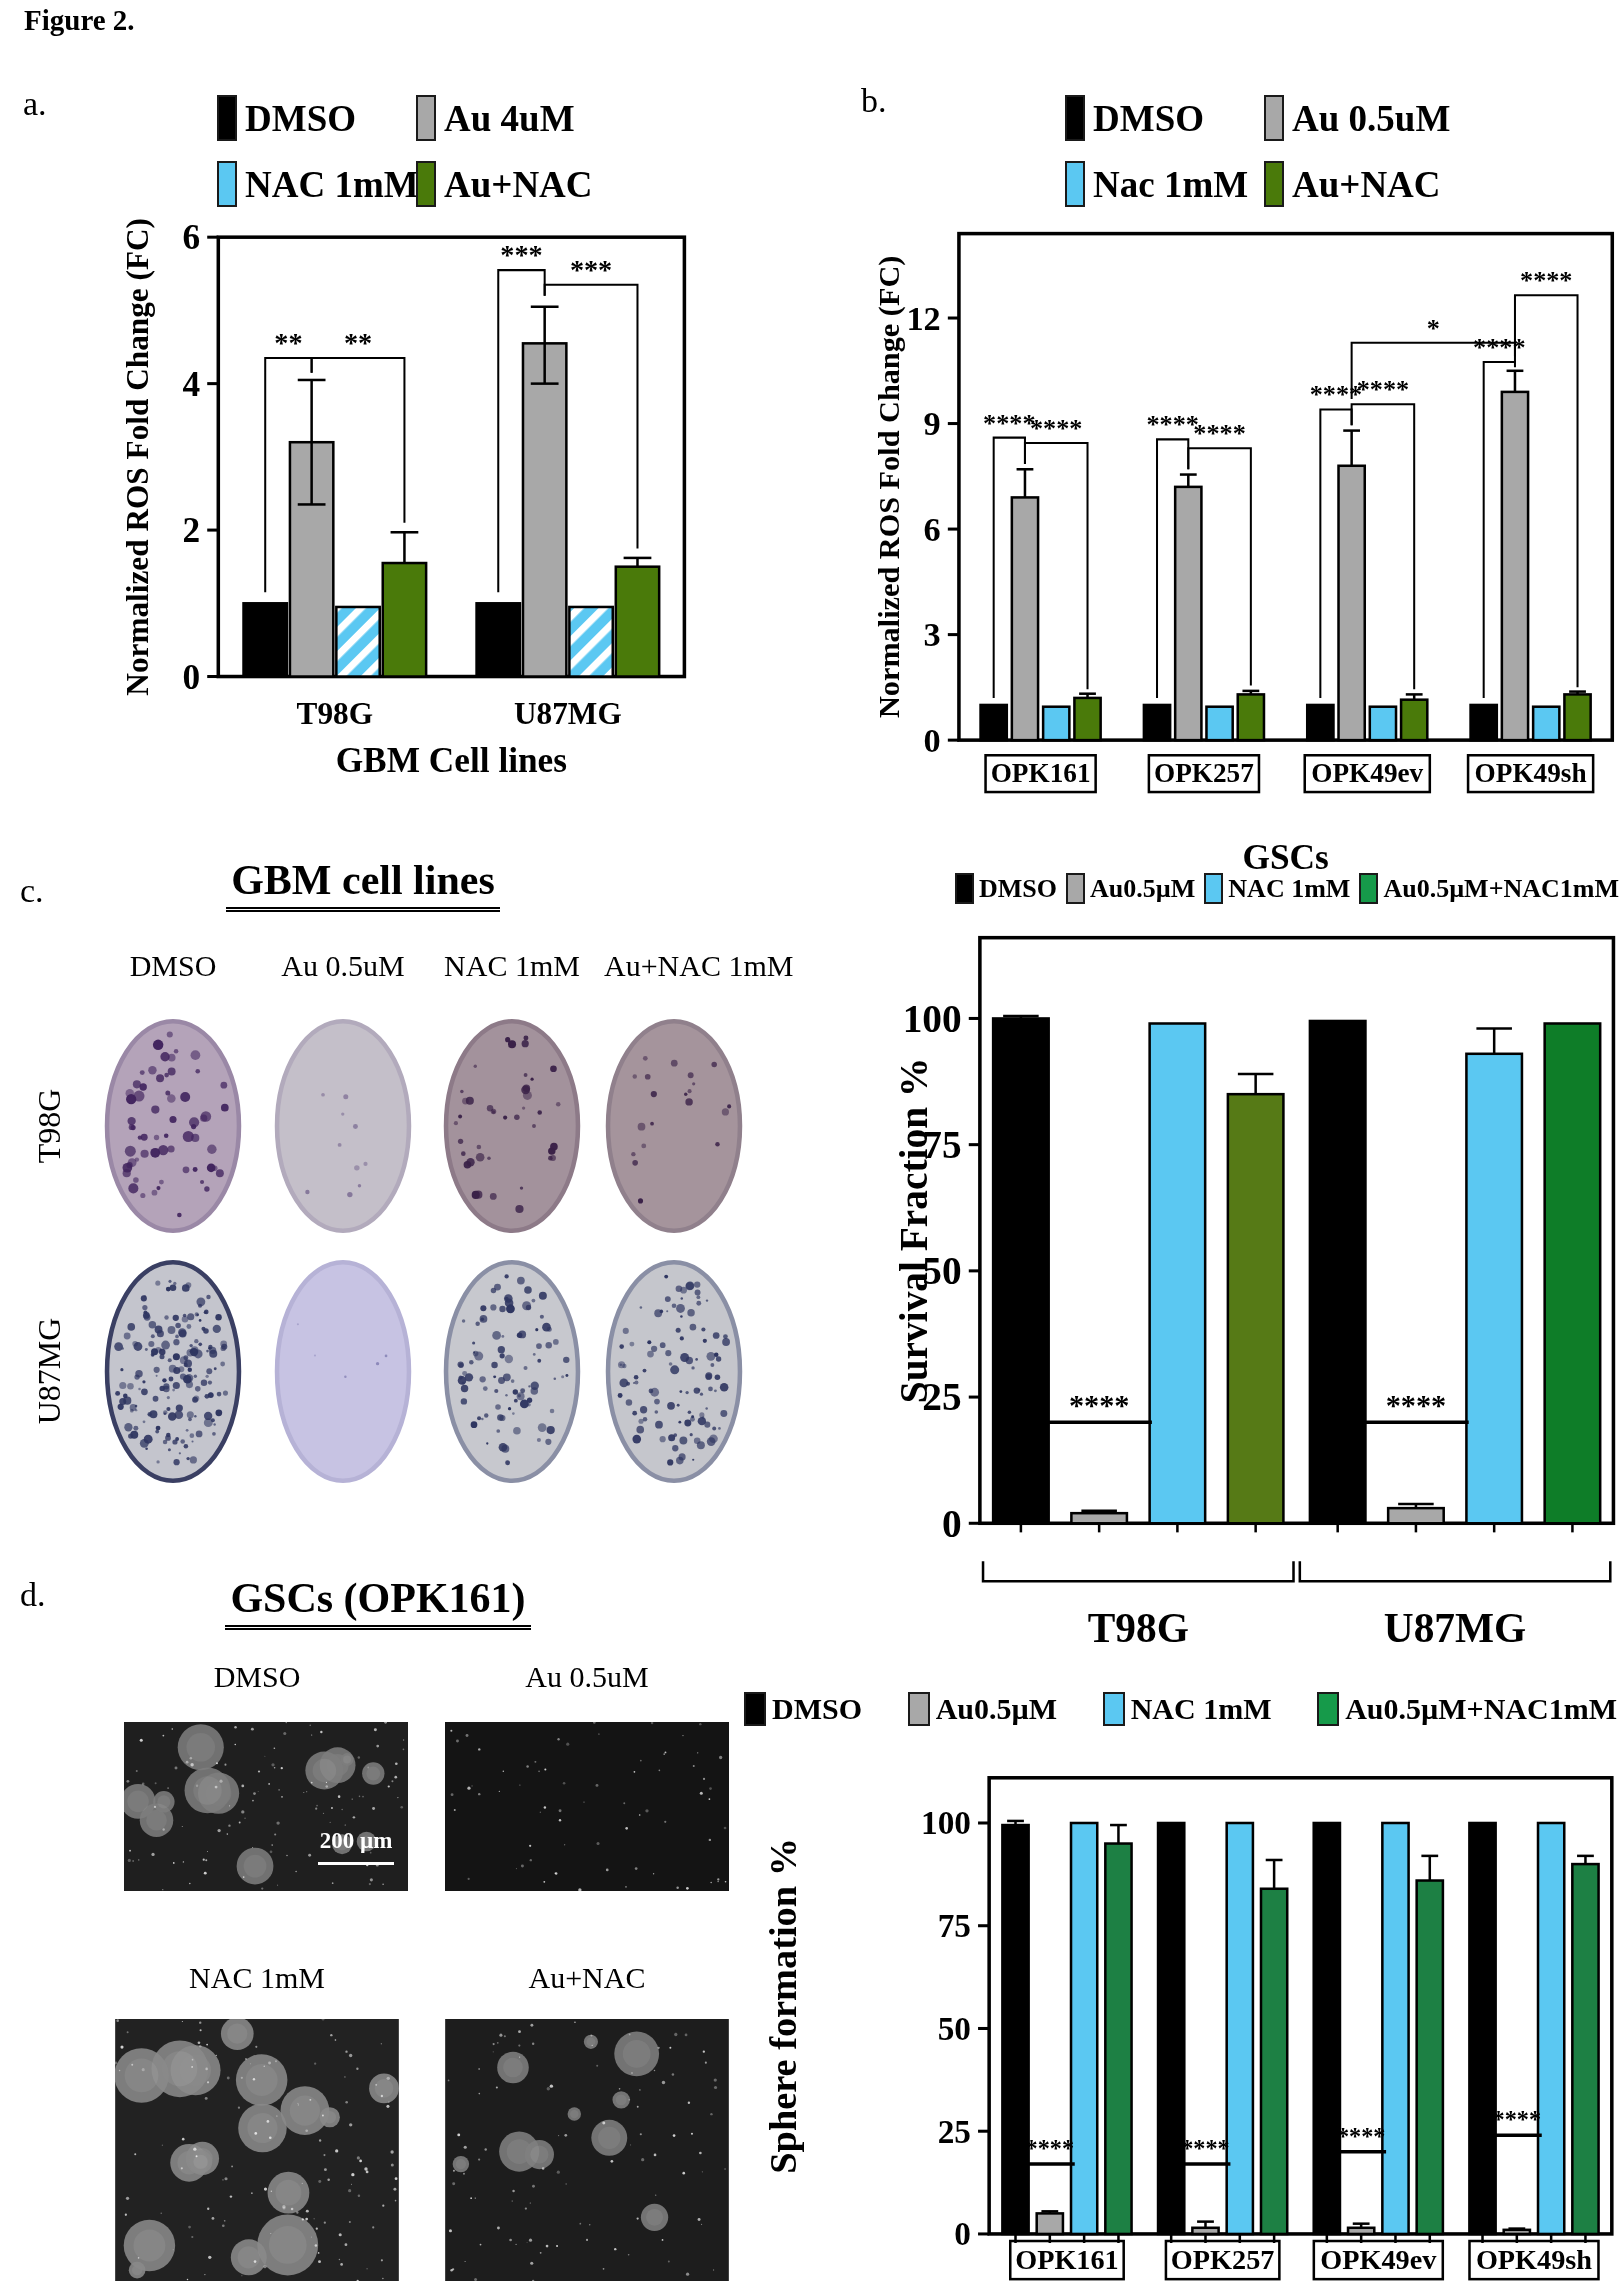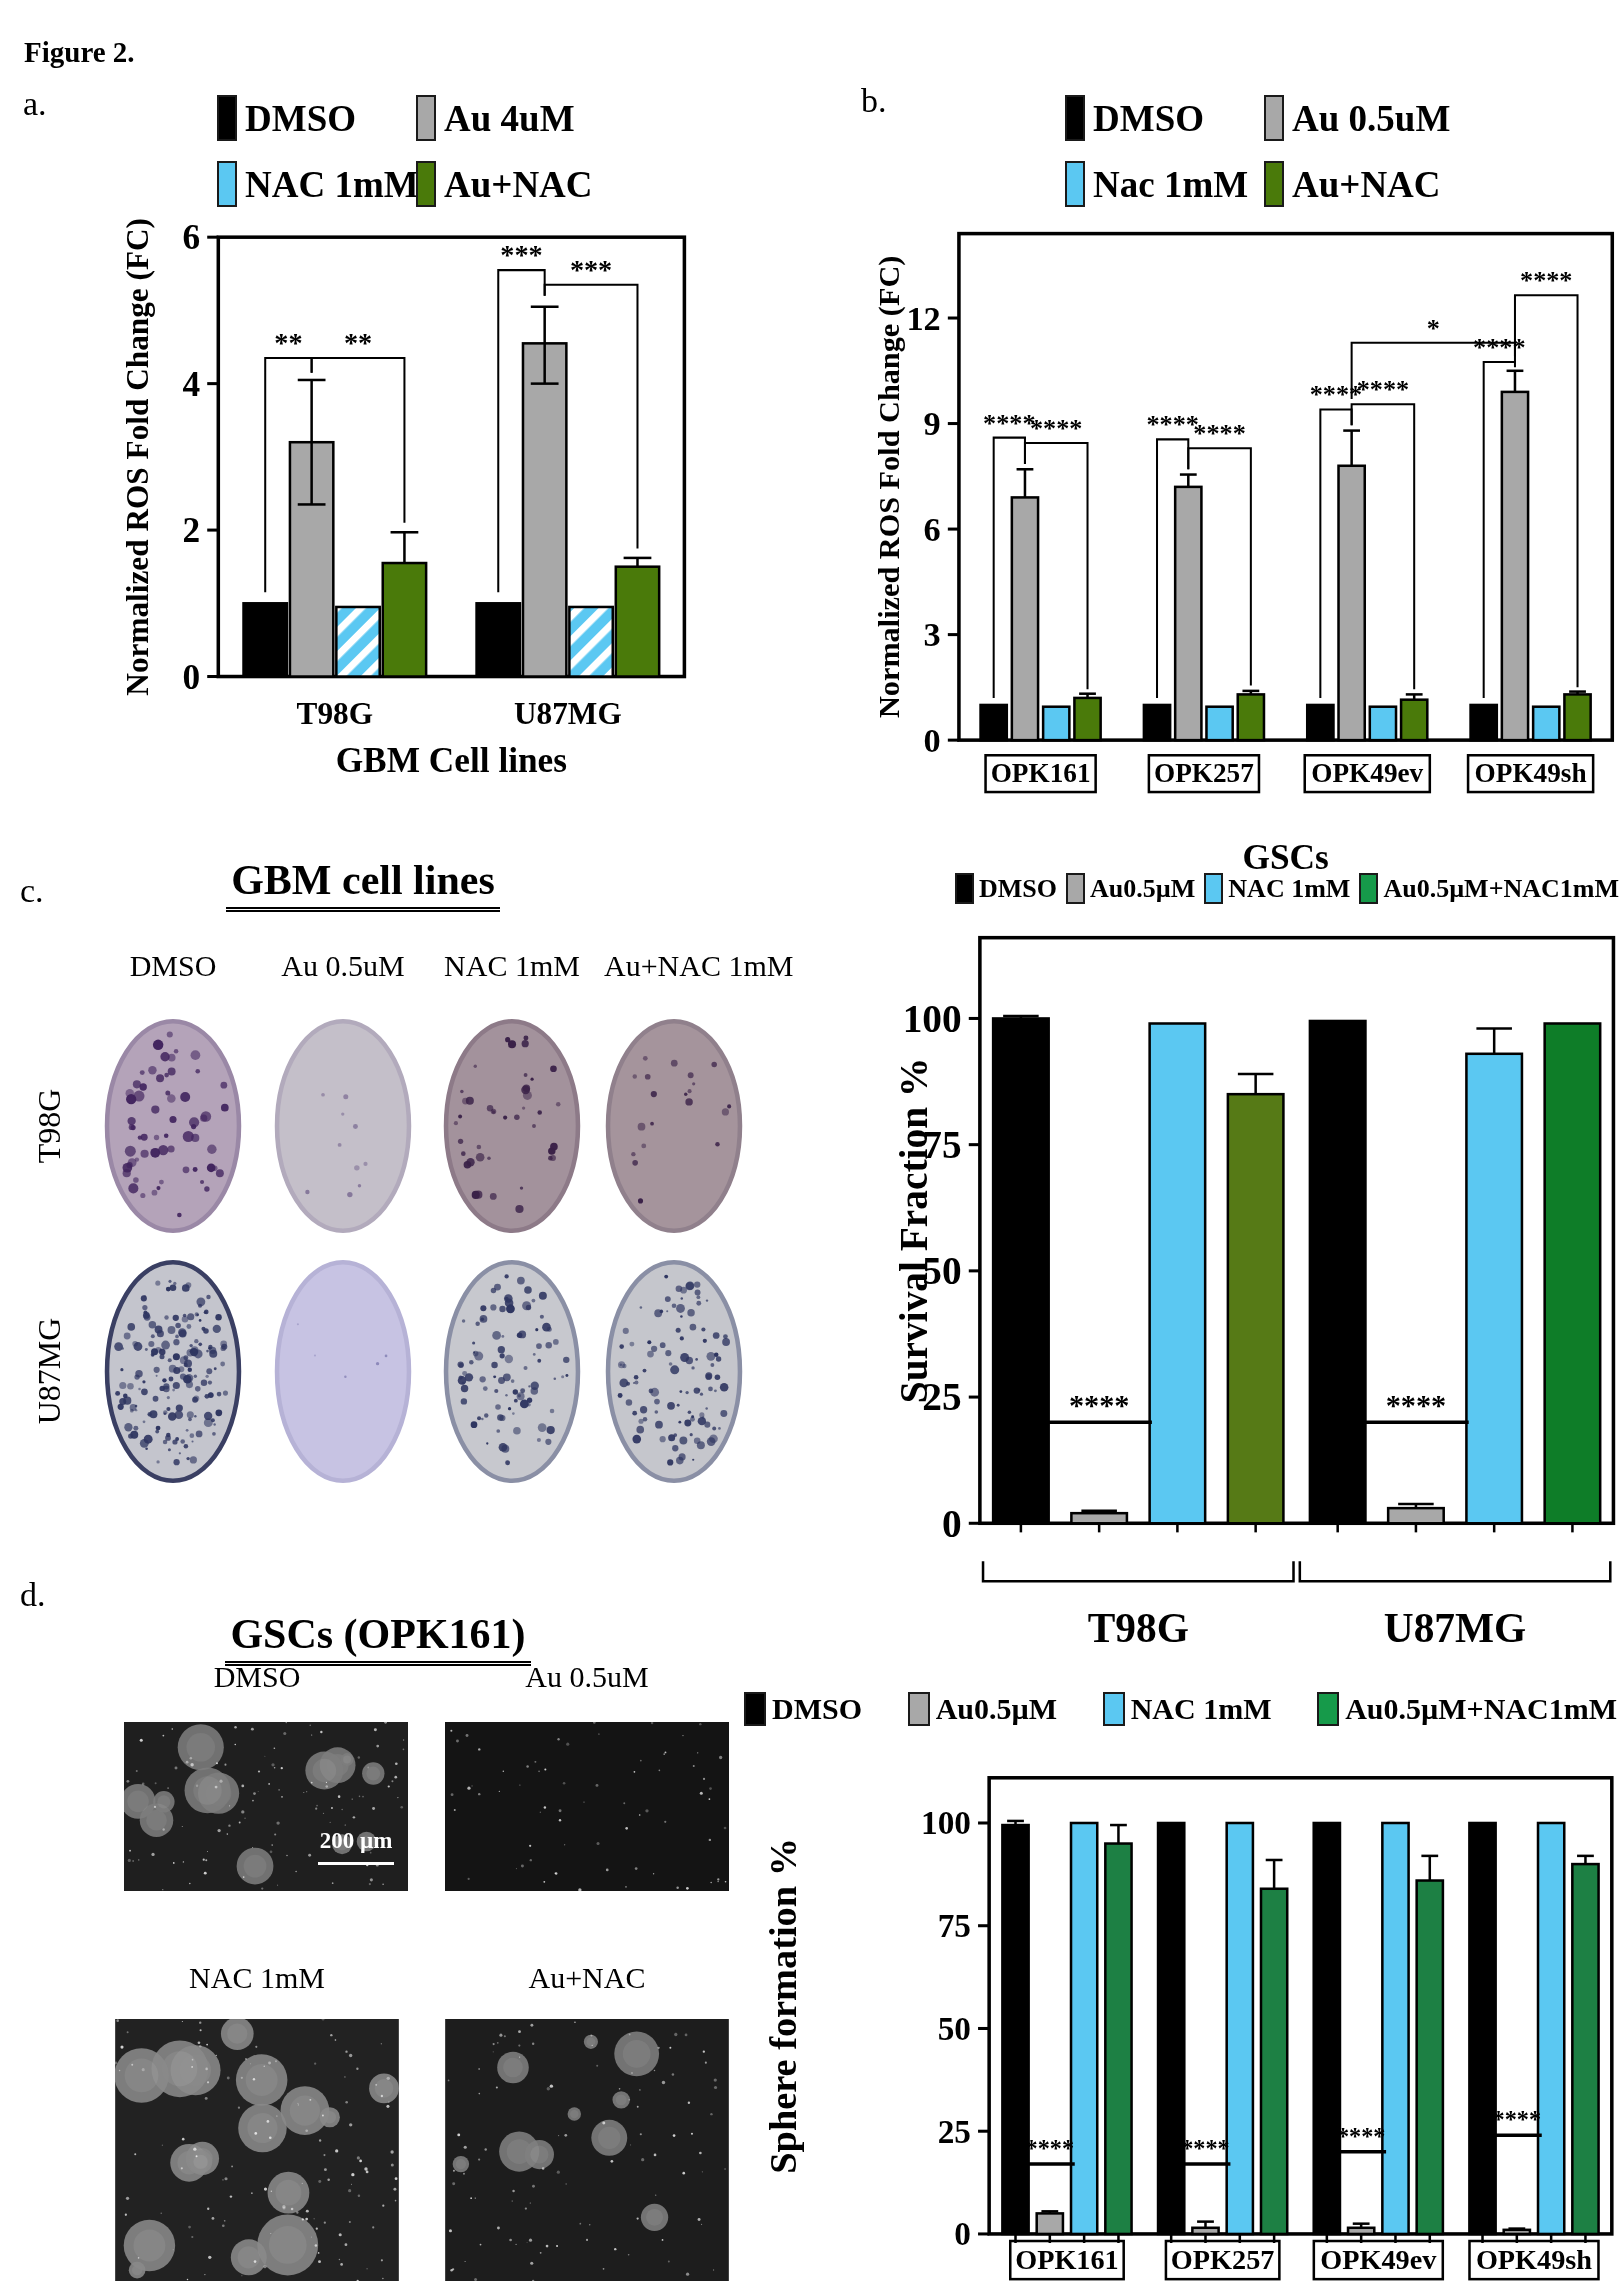--- a/index.html
+++ b/index.html
@@ -26,21 +26,21 @@
   .scalebar{position:absolute;right:14px;bottom:26px;color:#fff;text-align:center;z-index:2;}
   .sb-text{font-size:23px;font-weight:700;}
   .sb-line{width:76px;height:3.5px;background:#fff;margin:8px auto 0;}
   svg text{font-family:"Liberation Serif","DejaVu Serif",serif;}
 </style>
 </head>
 <body>
 
 <div id="canvas">
 
-  <div class="abs fig-title" style="left:24px;top:36px;text-align:right;">Figure 2.</div>
+  <div class="abs fig-title" style="left:24px;top:4px;text-align:right;">Figure 2.</div>
 
   <div class="abs plabel" style="left:23px;top:85px;">a.</div>
   <div class="abs legend-grid" style="left:217px;top:95px;">
       <span class="leg-item">
         <span class="leg-swatch" style="background: rgb(0, 0, 0);"></span>
         <span class="leg-label">DMSO</span>
       </span>
       <span class="leg-item">
         <span class="leg-swatch" style="background: rgb(168, 168, 168);"></span>
         <span class="leg-label">Au 4uM</span>
@@ -895,21 +895,21 @@
           <line x1="313.75" y1="997" x2="522.75" y2="997" stroke="#000" stroke-width="7"></line>
           <text x="418.25" y="983" text-anchor="middle" font-size="60" font-weight="bold">****</text>
         </g>
         <g>
           <line x1="941.25" y1="997" x2="1150.25" y2="997" stroke="#000" stroke-width="7"></line>
           <text x="1045.75" y="983" text-anchor="middle" font-size="60" font-weight="bold">****</text>
         </g>
       </svg></div>
 
   <div class="abs plabel" style="left:20px;top:1576px;">d.</div>
-  <div class="abs panel-title" style="left:151px;top:1574px;width:454px;margin-top:36px;"><span class="ul">GSCs (OPK161)</span></div>
+  <div class="abs panel-title" style="left:151px;top:1574px;width:454px;"><span class="ul">GSCs (OPK161)</span></div>
 
   <div class="abs img-label" style="left:115px;top:1660px;width:284px;">DMSO</div>
   <div class="abs img-label" style="left:445px;top:1660px;width:284px;">Au 0.5uM</div>
 
   <div class="abs field" style="left:124px;top:1722px;width:284px;height:169px;">
     <div class="scalebar">
       <div class="sb-text">200 µm</div>
       <div class="sb-line"></div>
     </div>
   <svg width="284" height="169" style="position: absolute; left: 0px; top: 0px;" viewBox="0 0 563 335">

